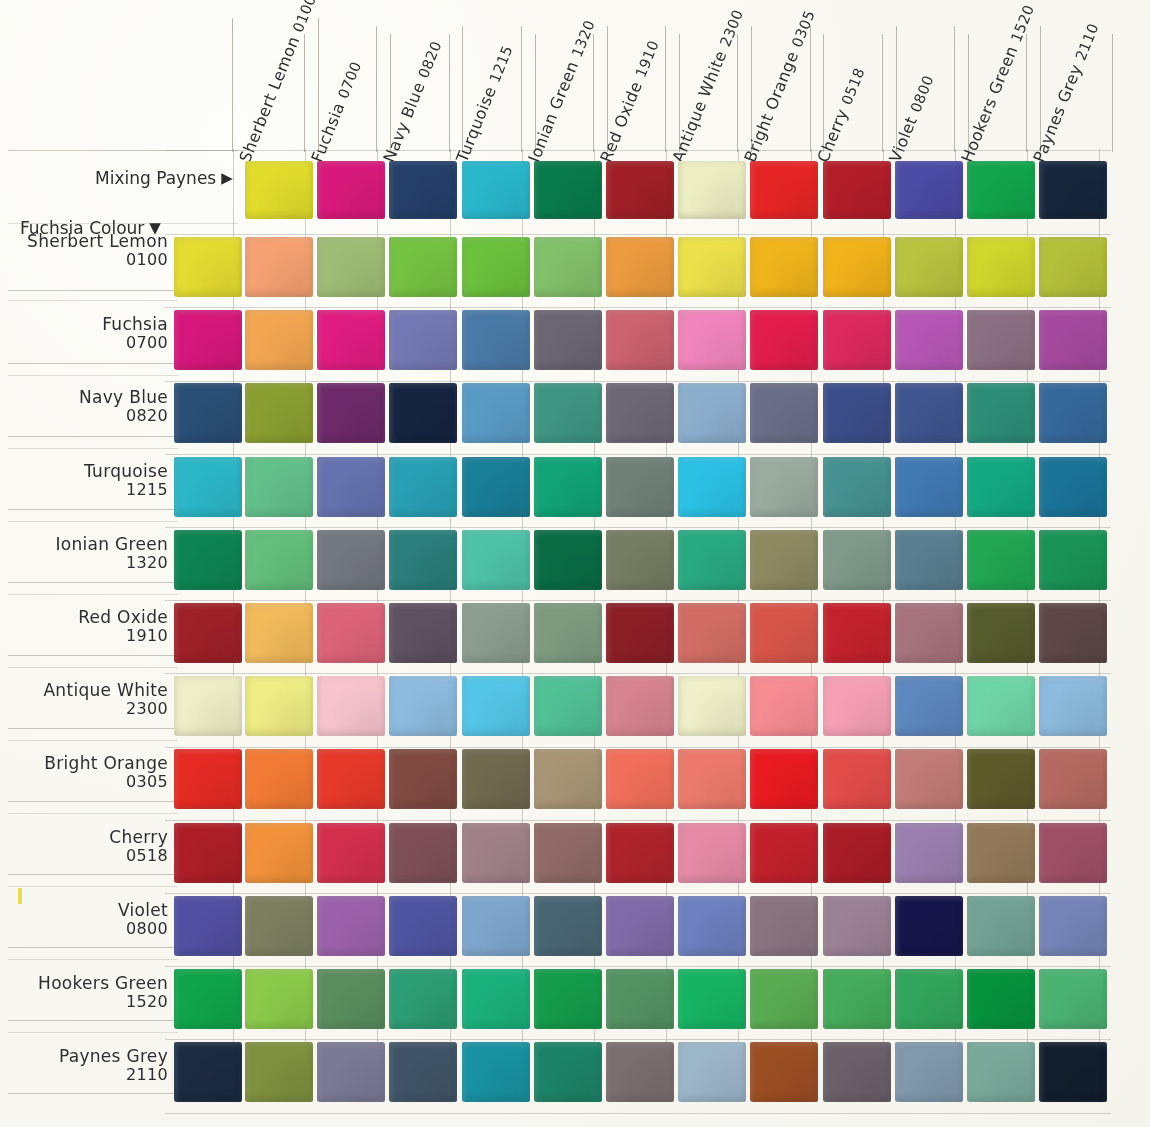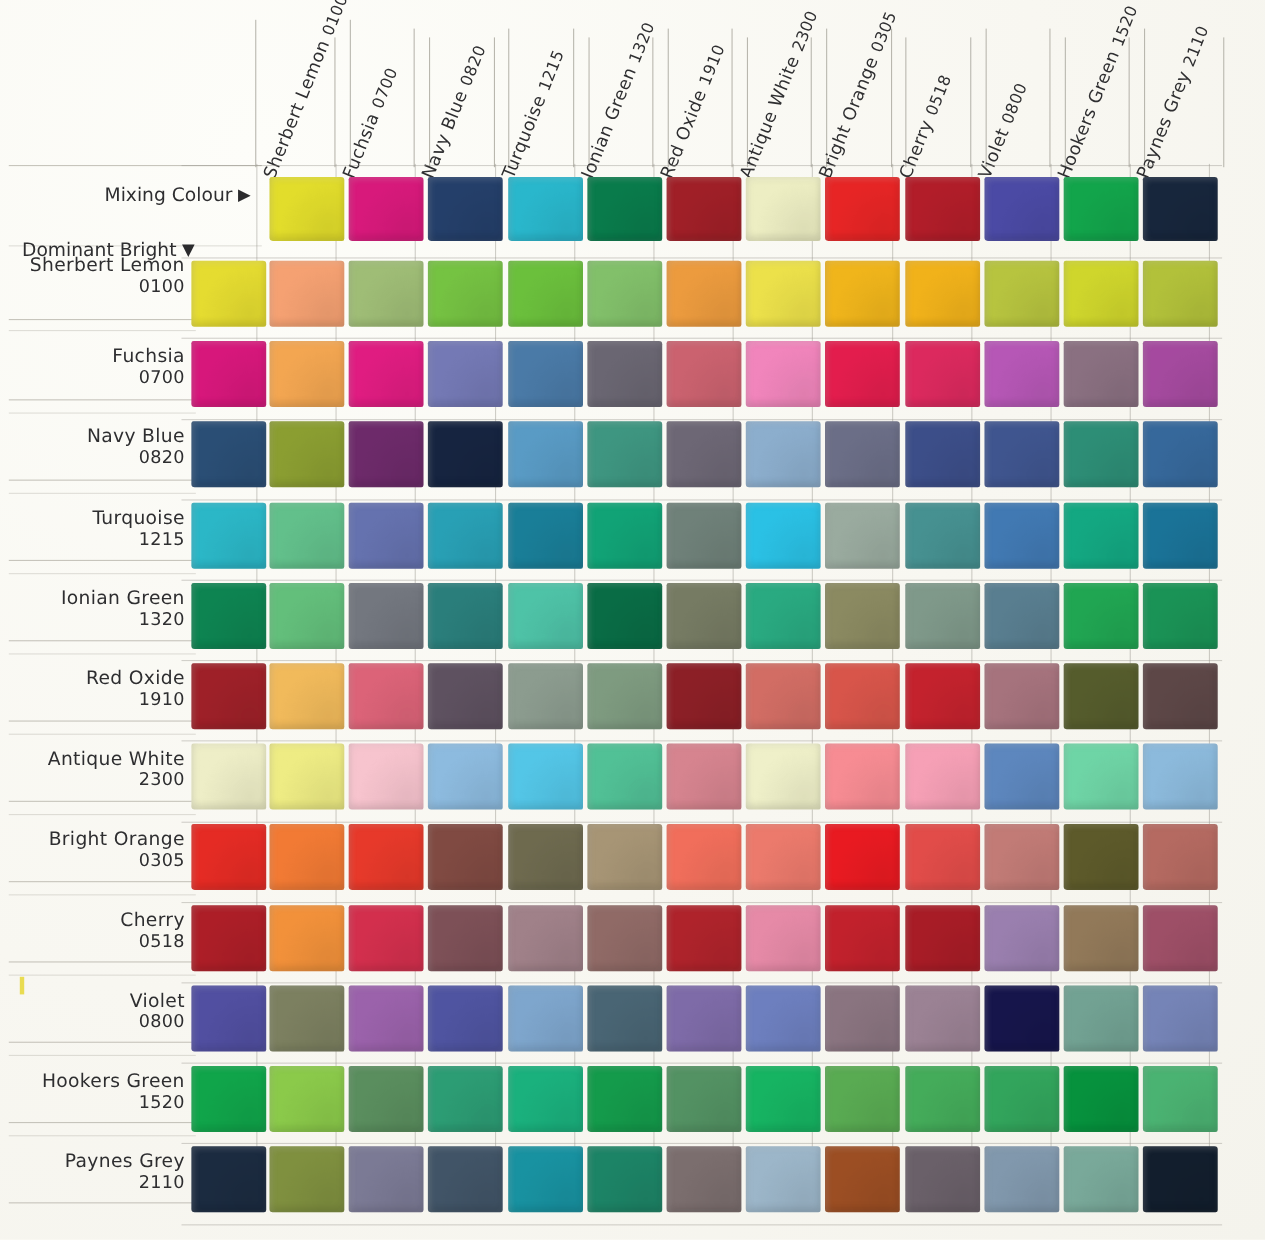--- a/index.html
+++ b/index.html
@@ -175,22 +175,22 @@
     <div class="gh" style="left: 165px; top: 453.8px; width: 946.4px;"></div>
     <div class="gh" style="left: 165px; top: 527px; width: 946.4px;"></div>
     <div class="gh" style="left: 165px; top: 600.2px; width: 946.4px;"></div>
     <div class="gh" style="left: 165px; top: 673.4px; width: 946.4px;"></div>
     <div class="gh" style="left: 165px; top: 746.6px; width: 946.4px;"></div>
     <div class="gh" style="left: 165px; top: 819.8px; width: 946.4px;"></div>
     <div class="gh" style="left: 165px; top: 893px; width: 946.4px;"></div>
     <div class="gh" style="left: 165px; top: 966.2px; width: 946.4px;"></div>
     <div class="gh" style="left: 165px; top: 1039.4px; width: 946.4px;"></div>
     <div class="gh" style="left: 165px; top: 1112.6px; width: 946.4px;"></div>
-    <div class="legend" style="left: 95px; top: 168px;"><span>Mixing Colour</span><span class="tri">▶</span></div>
-    <div class="legend" style="left: 20px; top: 218px;"><span>Dominant Bright</span><span class="tri">▼</span></div>
+    <div class="legend" style="left: 95px; top: 168px;"><span>Mixing Paynes</span><span class="tri">▶</span></div>
+    <div class="legend" style="left: 20px; top: 218px;"><span>Fuchsia Colour</span><span class="tri">▼</span></div>
     <div class="sw" title="Sherbert Lemon 0100" style="left: 245px; top: 161px; width: 68px; height: 58px; background: rgb(226, 221, 46);"></div>
     <div class="sw" title="Fuchsia 0700" style="left: 317.2px; top: 161px; width: 68px; height: 58px; background: rgb(213, 26, 122);"></div>
     <div class="sw" title="Navy Blue 0820" style="left: 389.4px; top: 161px; width: 68px; height: 58px; background: rgb(36, 63, 105);"></div>
     <div class="sw" title="Turquoise 1215" style="left: 461.6px; top: 161px; width: 68px; height: 58px; background: rgb(43, 182, 203);"></div>
     <div class="sw" title="Ionian Green 1320" style="left: 533.8px; top: 161px; width: 68px; height: 58px; background: rgb(11, 122, 75);"></div>
     <div class="sw" title="Red Oxide 1910" style="left: 606px; top: 161px; width: 68px; height: 58px; background: rgb(158, 32, 39);"></div>
     <div class="sw" title="Antique White 2300" style="left: 678.2px; top: 161px; width: 68px; height: 58px; background: rgb(237, 238, 196);"></div>
     <div class="sw" title="Bright Orange 0305" style="left: 750.4px; top: 161px; width: 68px; height: 58px; background: rgb(228, 38, 38);"></div>
     <div class="sw" title="Cherry 0518" style="left: 822.6px; top: 161px; width: 68px; height: 58px; background: rgb(176, 30, 41);"></div>
     <div class="sw" title="Violet 0800" style="left: 894.8px; top: 161px; width: 68px; height: 58px; background: rgb(75, 74, 163);"></div>

